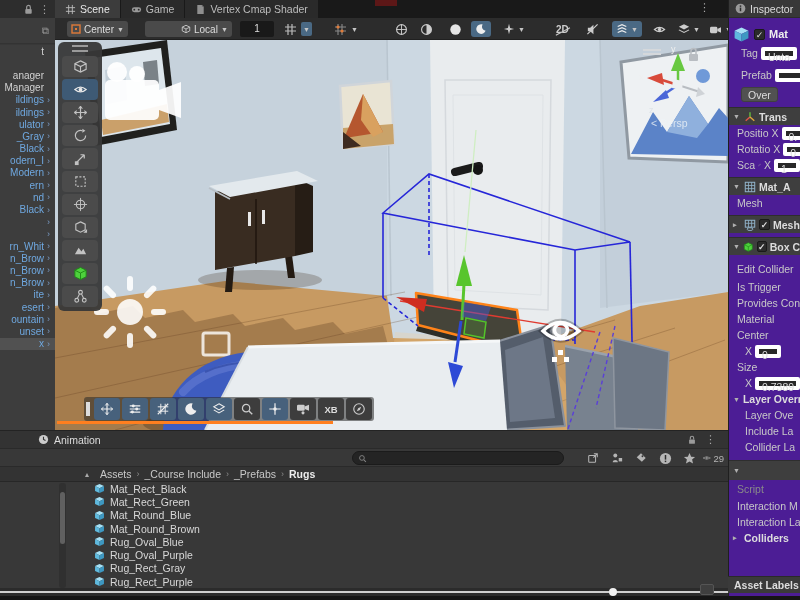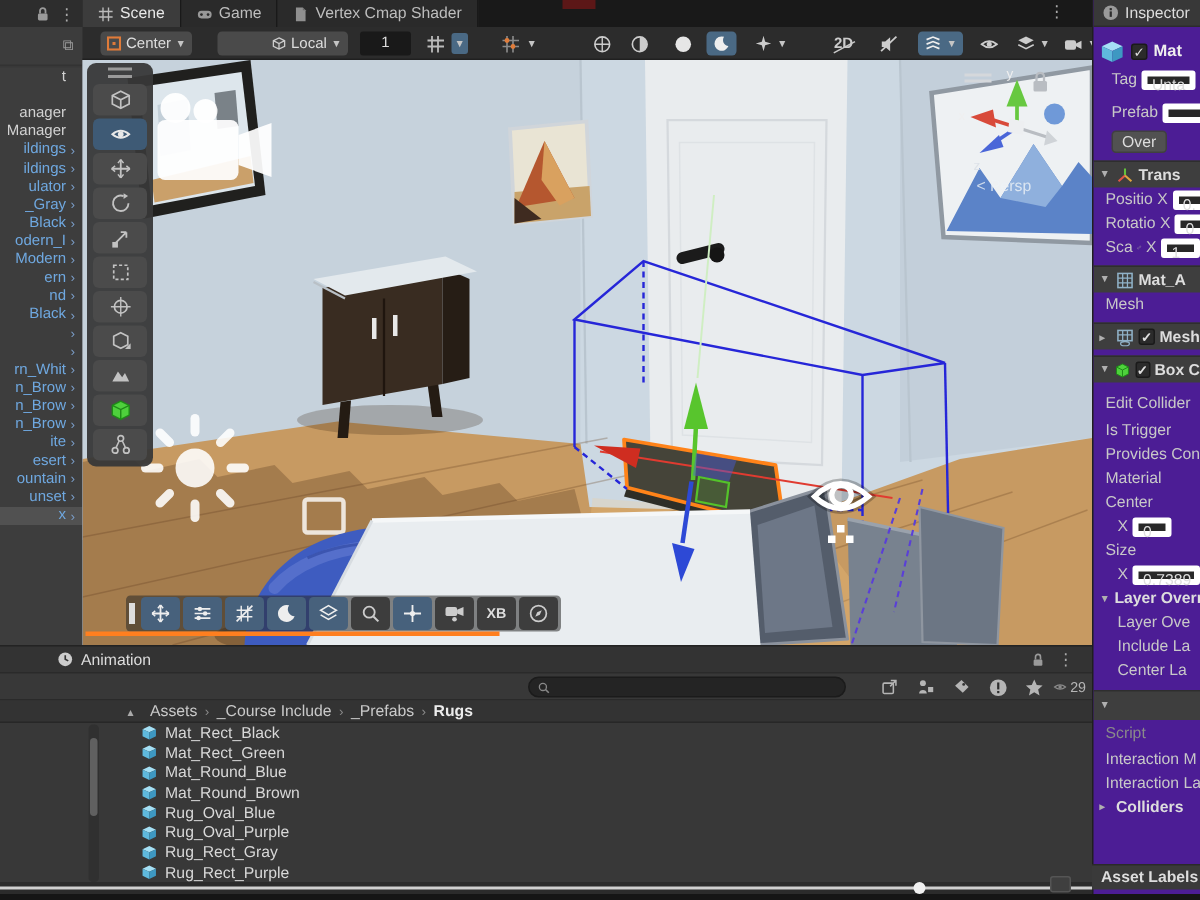--- a/index.html
+++ b/index.html
@@ -796,21 +796,21 @@
         <span class="fold">▼</span>
         <span>Layer Overrid</span>
       </div>
     <div class="irow sub">
         <span>Layer Ove</span>
       </div>
     <div class="irow sub">
         <span>Include La</span>
       </div>
     <div class="irow sub">
-        <span>Center La</span>
+        <span>Collider La</span>
       </div>
 
     <div class="ihead" style="margin-top:5px;height:20px;gap:48px;">
       <span class="fold">▼</span>
       <svg width="11" height="12" viewBox="0 0 12 14">
           <path d="M1.5 1 h6 l3 3 v9 h-9 Z" fill="#e8e8e8"></path>
           <path d="M7.5 1 v3 h3" fill="#bbb"></path>
           <text x="3" y="11" font-size="7" fill="#2f9e44" font-weight="bold">#</text>
         </svg>
       <span class="chk"></span>

